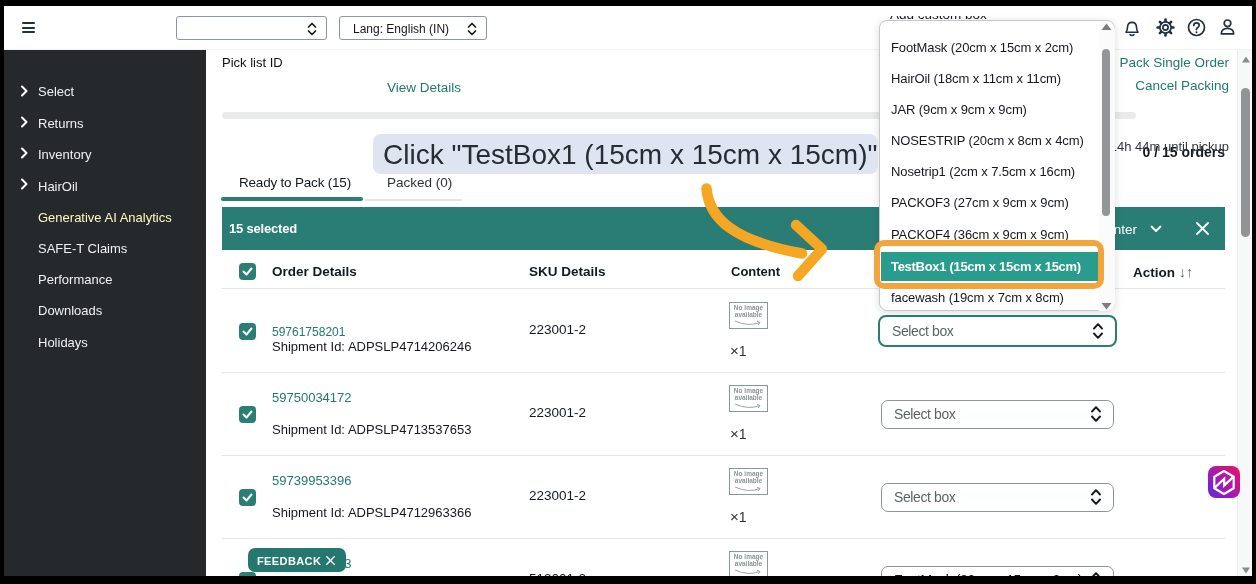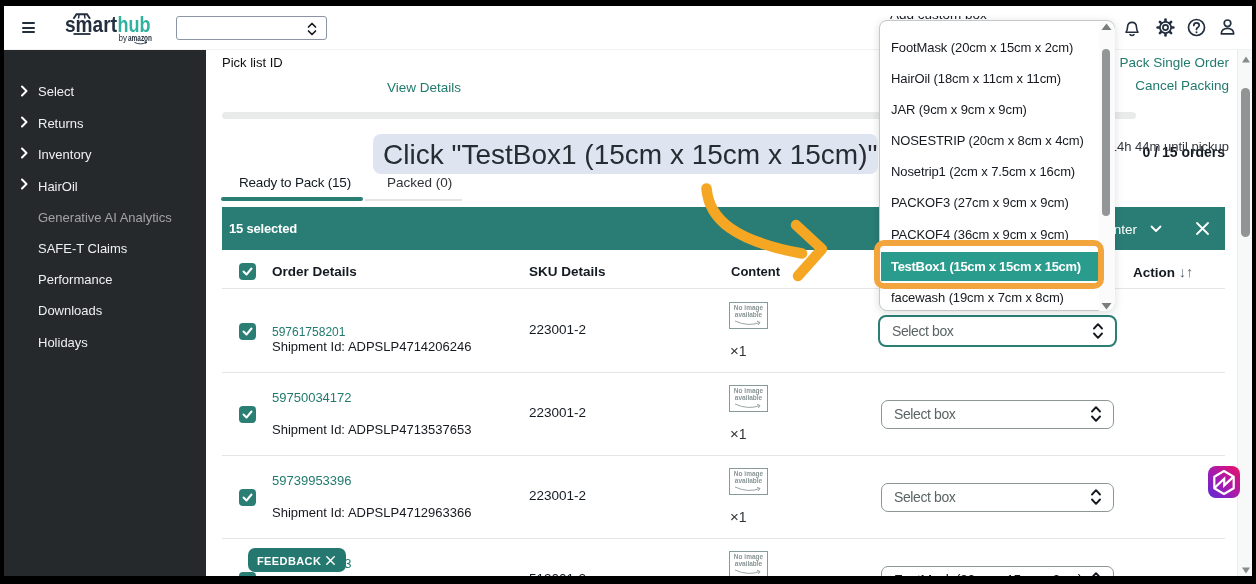--- a/index.html
+++ b/index.html
@@ -42,39 +42,33 @@
 </head>
 <body>
 <div id="stage">
 
   <div id="topbar" class="abs">
 
     <div class="abs" style="left:18px; top:16px; width:13px; height:2px; background:#232f3e; border-radius:1px;"></div>
     <div class="abs" style="left:18px; top:20.5px; width:13px; height:2px; background:#232f3e; border-radius:1px;"></div>
     <div class="abs" style="left:18px; top:25px; width:13px; height:2px; background:#232f3e; border-radius:1px;"></div>
 
-    <div class="abs" style="left:57px; top:3px; width:100px; height:41px;">
-      <svg width="100" height="41" viewBox="0 0 100 41">
-        <text x="4" y="23" font-family="Liberation Sans, sans-serif" font-size="22" font-weight="bold" fill="#232f3e" textLength="52" lengthAdjust="spacingAndGlyphs">smart</text>
-        <text x="56.5" y="23" font-family="Liberation Sans, sans-serif" font-size="22" font-weight="bold" fill="#31b2a0" textLength="33" lengthAdjust="spacingAndGlyphs">hub</text>
-        <path d="M 12.5 9.8 L 15.5 5.2 L 26 5.2 L 29 9.8" fill="none" stroke="#232f3e" stroke-width="1.9"></path>
-        <path d="M 18 6 L 17.5 9.5 M 23.5 6 L 24 9.5" stroke="#232f3e" stroke-width="1.5"></path>
-        <rect x="12.5" y="24.1" width="17" height="1.8" fill="#232f3e"></rect>
-        <text x="57.5" y="32" font-family="Liberation Sans, sans-serif" font-size="8.5" fill="#232f3e" textLength="8.5" lengthAdjust="spacingAndGlyphs">by</text>
-        <text x="67" y="32" font-family="Liberation Sans, sans-serif" font-size="9" font-weight="bold" fill="#232f3e" textLength="24" lengthAdjust="spacingAndGlyphs">amazon</text>
-        <path d="M 73.5 33.4 Q 80 36.6 85.8 33 M 85.8 33 L 83.5 32.7 M 85.8 33 L 84.5 34.8" fill="none" stroke="#232f3e" stroke-width="0.9"></path>
-      </svg>
-    </div>
 
     <div class="tsel" style="left:172px; top:10px; width:151px; height:24px;">
       <svg style="position:absolute; right:9px; top:4px;" width="10" height="16" viewBox="0 0 10 16">
         <path d="M1.5 6 L5 2.5 L8.5 6 M1.5 10 L5 13.5 L8.5 10" fill="none" stroke="#16191f" stroke-width="1.7" stroke-linecap="round" stroke-linejoin="round"></path>
       </svg>
     </div>
 
+    <div class="tsel" style="left:335px; top:10px; width:148px; height:24px;">
+      <div style="position:absolute; left:13px; top:5px; font-size:12px; color:#16191f;">Lang: English (IN)</div>
+      <svg style="position:absolute; right:9px; top:4px;" width="10" height="16" viewBox="0 0 10 16">
+        <path d="M1.5 6 L5 2.5 L8.5 6 M1.5 10 L5 13.5 L8.5 10" fill="none" stroke="#16191f" stroke-width="1.7" stroke-linecap="round" stroke-linejoin="round"></path>
+      </svg>
+    </div>
 
     <svg class="abs" style="left:1119px; top:13px;" width="18" height="19" viewBox="0 0 18 19">
       <path d="M3 13.2 C4.2 11.8 4.4 10.4 4.5 8.2 C4.6 5.4 6.4 3.4 9 3.4 C11.6 3.4 13.4 5.4 13.5 8.2 C13.6 10.4 13.8 11.8 15 13.2 Z" fill="none" stroke="#232f3e" stroke-width="1.6" stroke-linejoin="round"></path>
       <path d="M7 15.7 Q9 17.2 11 15.7" fill="none" stroke="#232f3e" stroke-width="1.6" stroke-linecap="round"></path>
     </svg>
     <svg class="abs" style="left:1152px; top:12px;" width="19" height="19" viewBox="0 0 19 19">
       <g stroke="#232f3e" stroke-width="2.6" stroke-linecap="round">
         <line x1="9.5" y1="1.6" x2="9.5" y2="4"></line>
           <line x1="9.5" y1="15" x2="9.5" y2="17.4"></line>
         <line x1="1.6" y1="9.5" x2="4" y2="9.5"></line>
@@ -108,21 +102,21 @@
       </svg>
     <div class="snav" style="top:65.5px;">Returns</div>
     <svg class="schev" style="top:97px;" width="8" height="12" viewBox="0 0 8 12">
         <path d="M2 1.5 L6.5 6 L2 10.5" fill="none" stroke="#fff" stroke-width="2" stroke-linecap="round" stroke-linejoin="round"></path>
       </svg>
     <div class="snav" style="top:97px;">Inventory</div>
     <svg class="schev" style="top:128px;" width="8" height="12" viewBox="0 0 8 12">
         <path d="M2 1.5 L6.5 6 L2 10.5" fill="none" stroke="#fff" stroke-width="2" stroke-linecap="round" stroke-linejoin="round"></path>
       </svg>
     <div class="snav" style="top:128.5px;">HairOil</div>
-    <div class="snav" style="top:159.5px; color:#a3a3a3;">Generative AI Analytics</div>
+    <div class="snav" style="top:159.5px; color:#fef9c3;">Generative AI Analytics</div>
     <div class="snav" style="top:190.5px;">SAFE-T Claims</div>
     <div class="snav" style="top:222px;">Performance</div>
     <div class="snav" style="top:253px;">Downloads</div>
     <div class="snav" style="top:284.5px;">Holidays</div>
   </div>
 
   <div class="t" style="left:222px; top:55px; font-size:13px; color:#111;">Pick list ID</div>
   <div class="t link" style="left:387px; top:80px; font-size:13.5px;">View Details</div>
   <div class="abs" style="left:222px; top:112px; width:914px; height:7px; background:#e9eaea; border-radius:3.5px;"></div>
 

